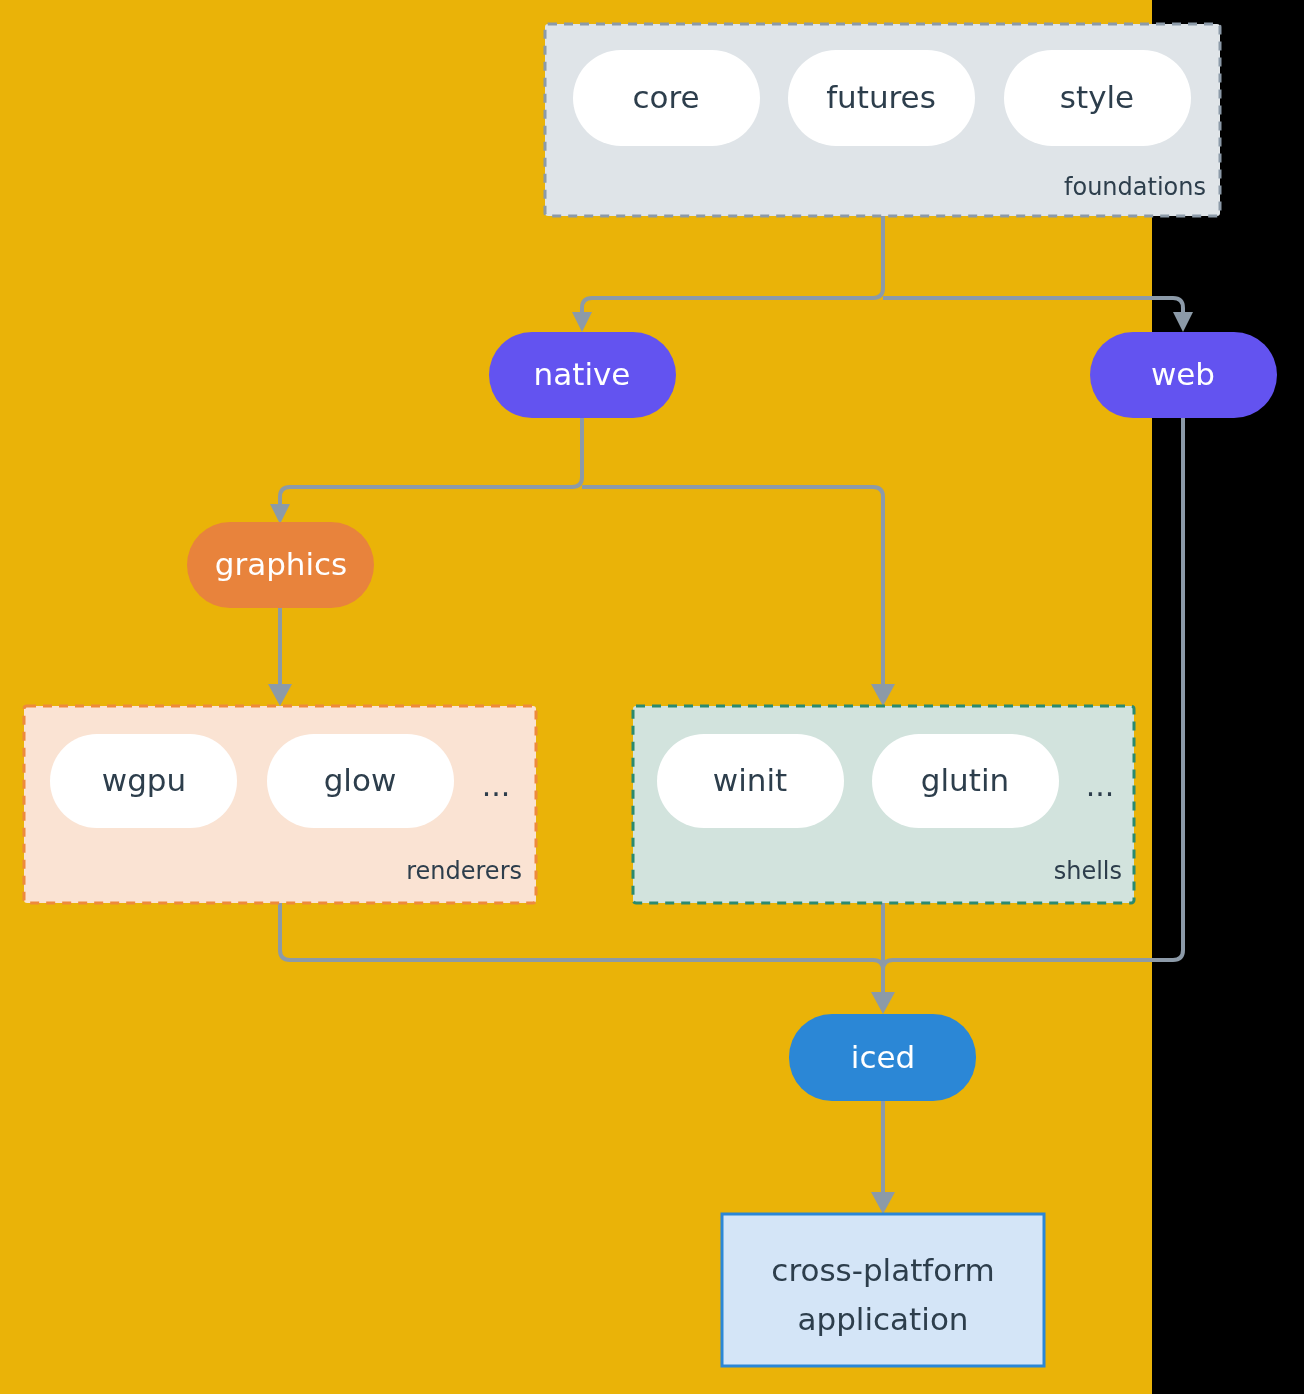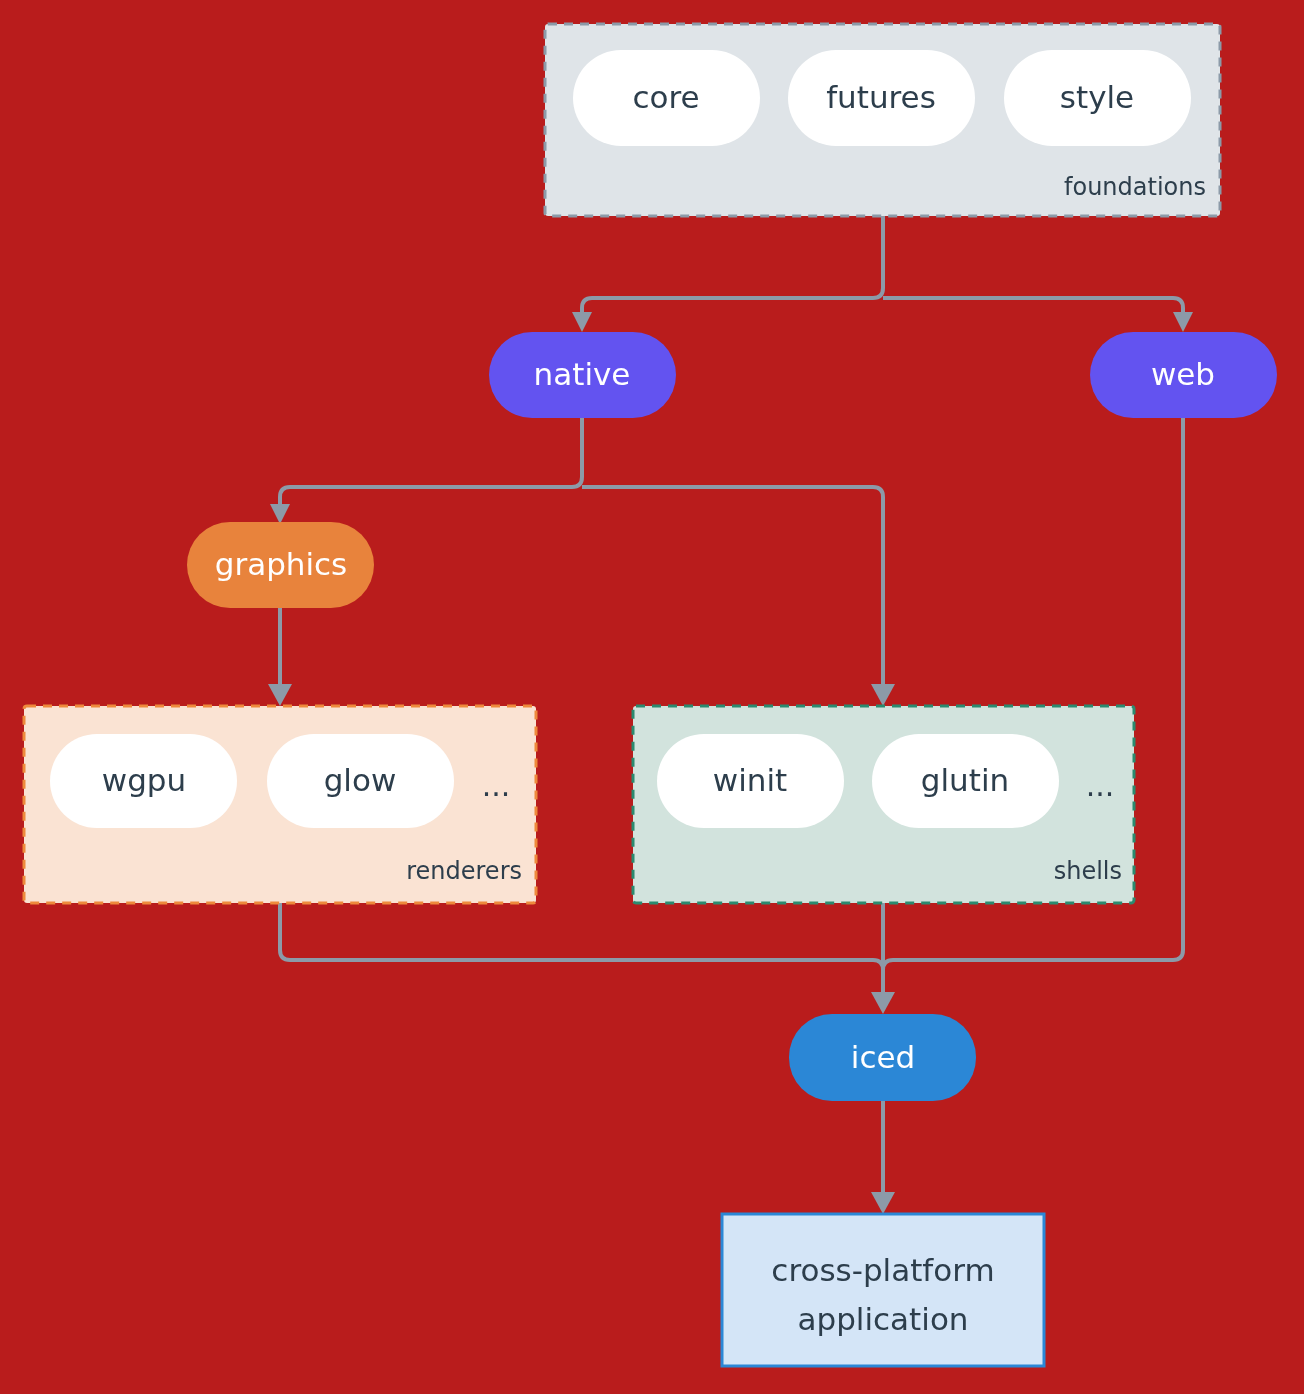--- a/index.html
+++ b/index.html
@@ -9,23 +9,23 @@
     background: #000000;
   }
   body {
     width: 1304px;
     height: 1394px;
     font-family: "DejaVu Sans", "Liberation Sans", sans-serif;
     overflow: hidden;
   }
   #diagram-root {
     position: relative;
-    width: 1304px;
+    width: 1152px;
     height: 1394px;
-    background: #b91c1c;
+    background: #eab308;
   }
   svg#diagram-svg {
     display: block;
     width: 1304px;
     height: 1394px;
   }
   .node-label {
     font-family: "DejaVu Sans", "Liberation Sans", sans-serif;
     font-size: 31px;
     dominant-baseline: middle;

